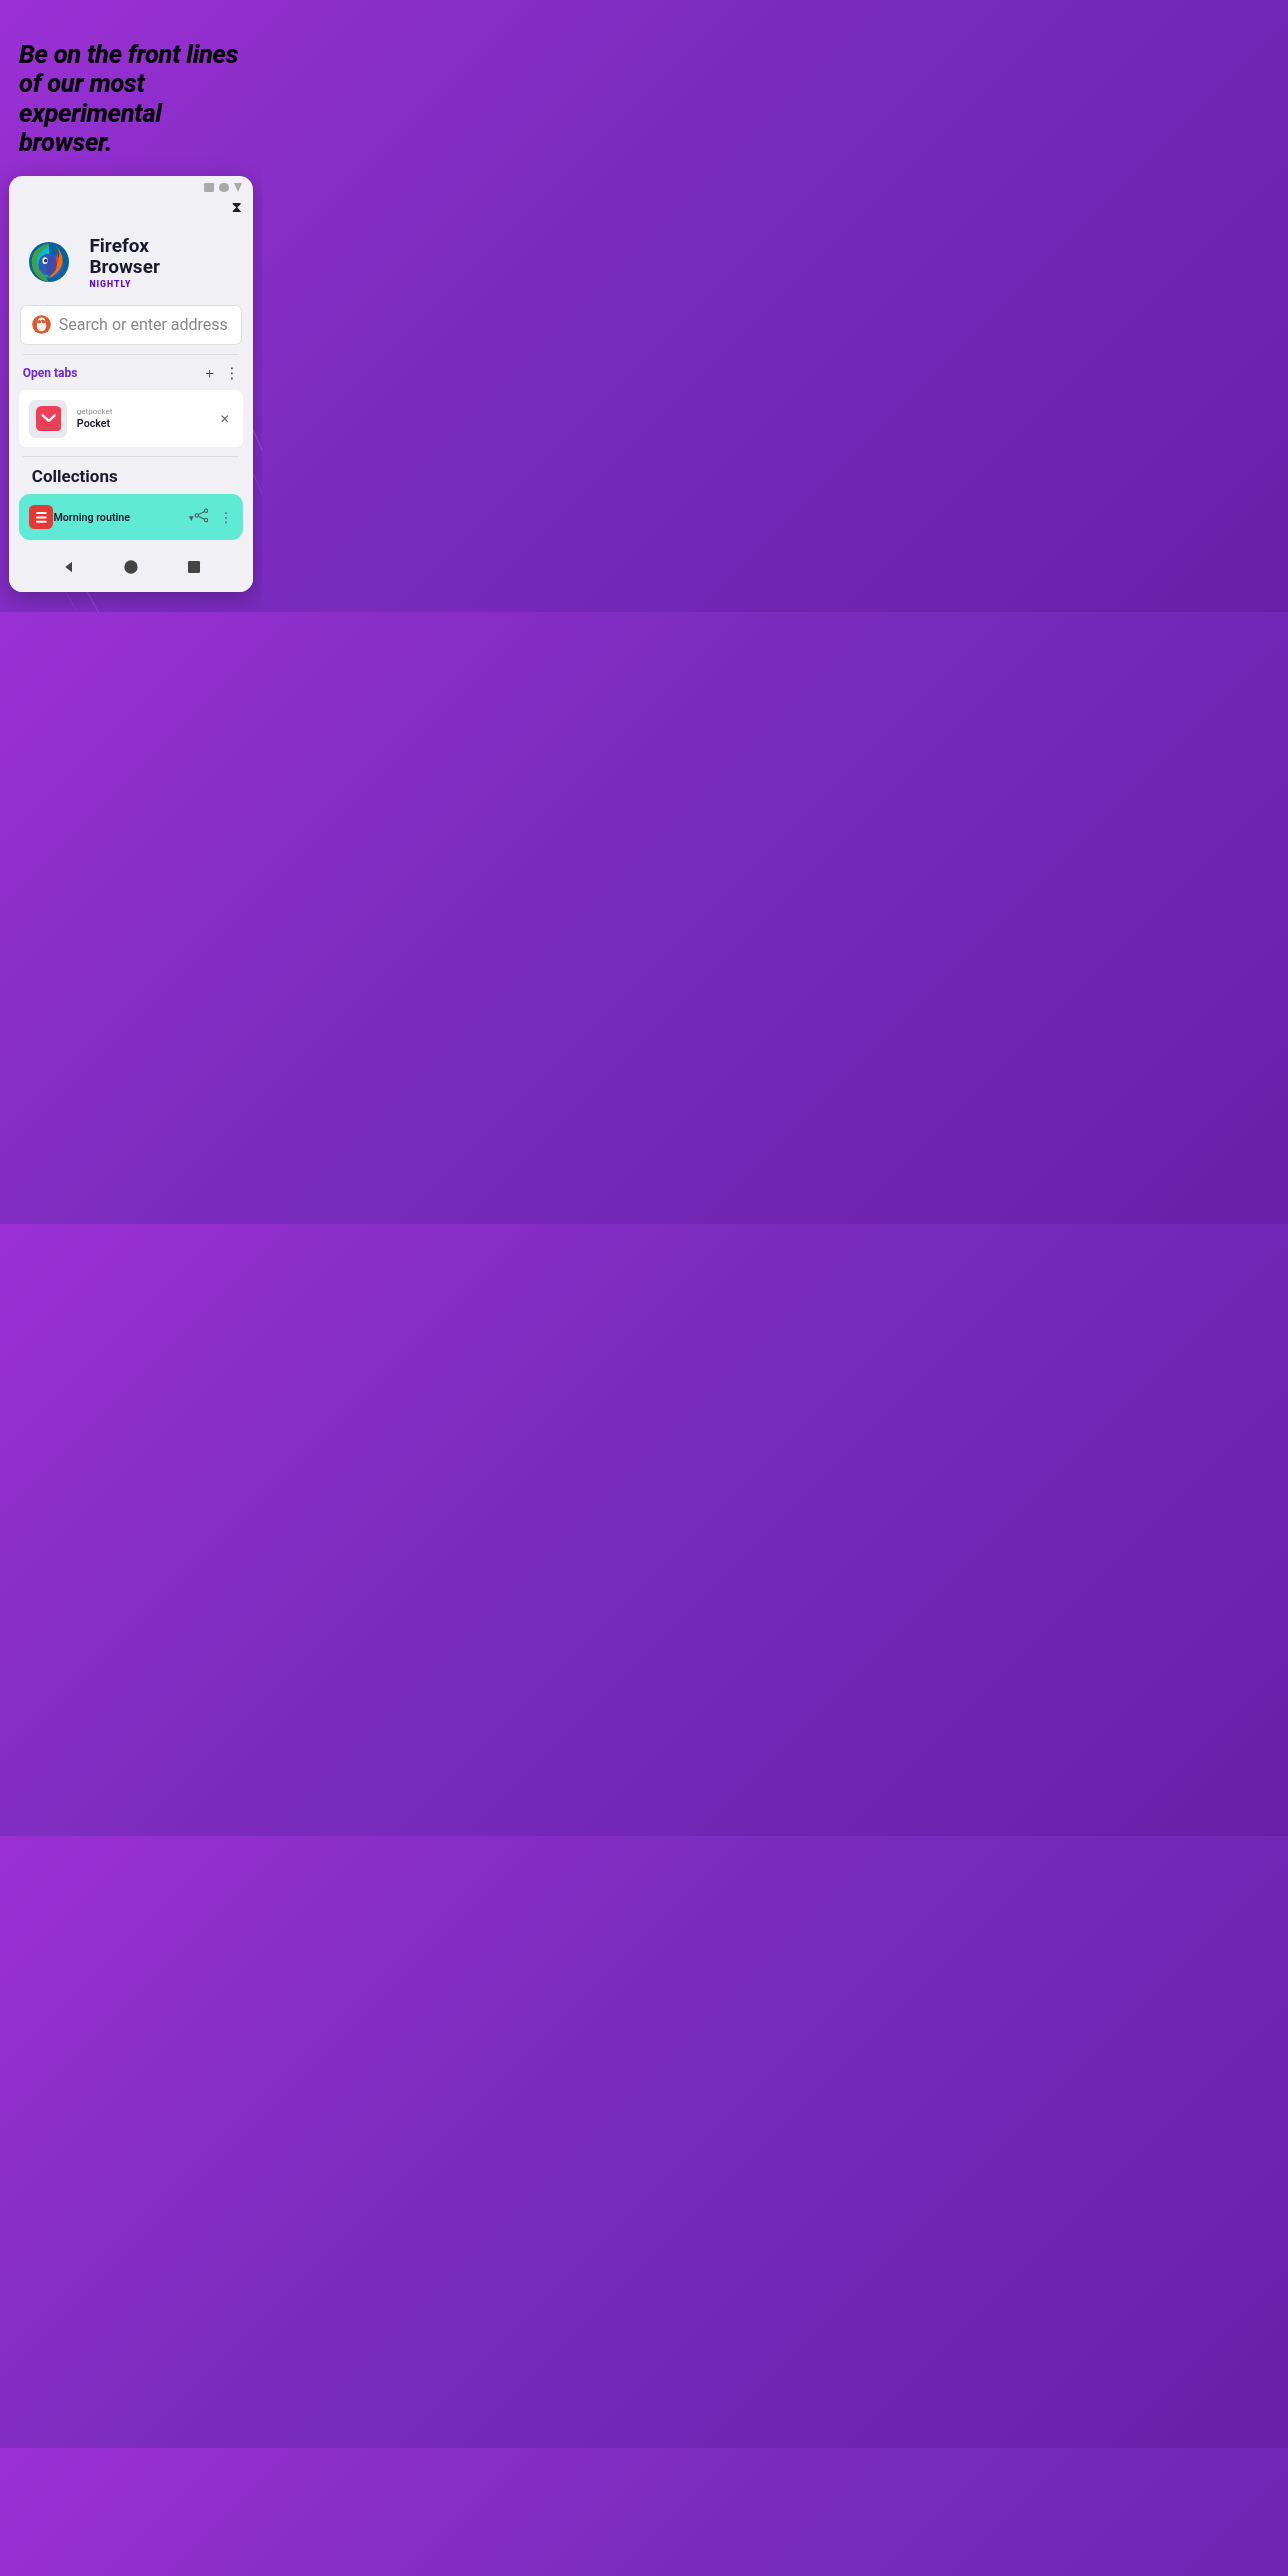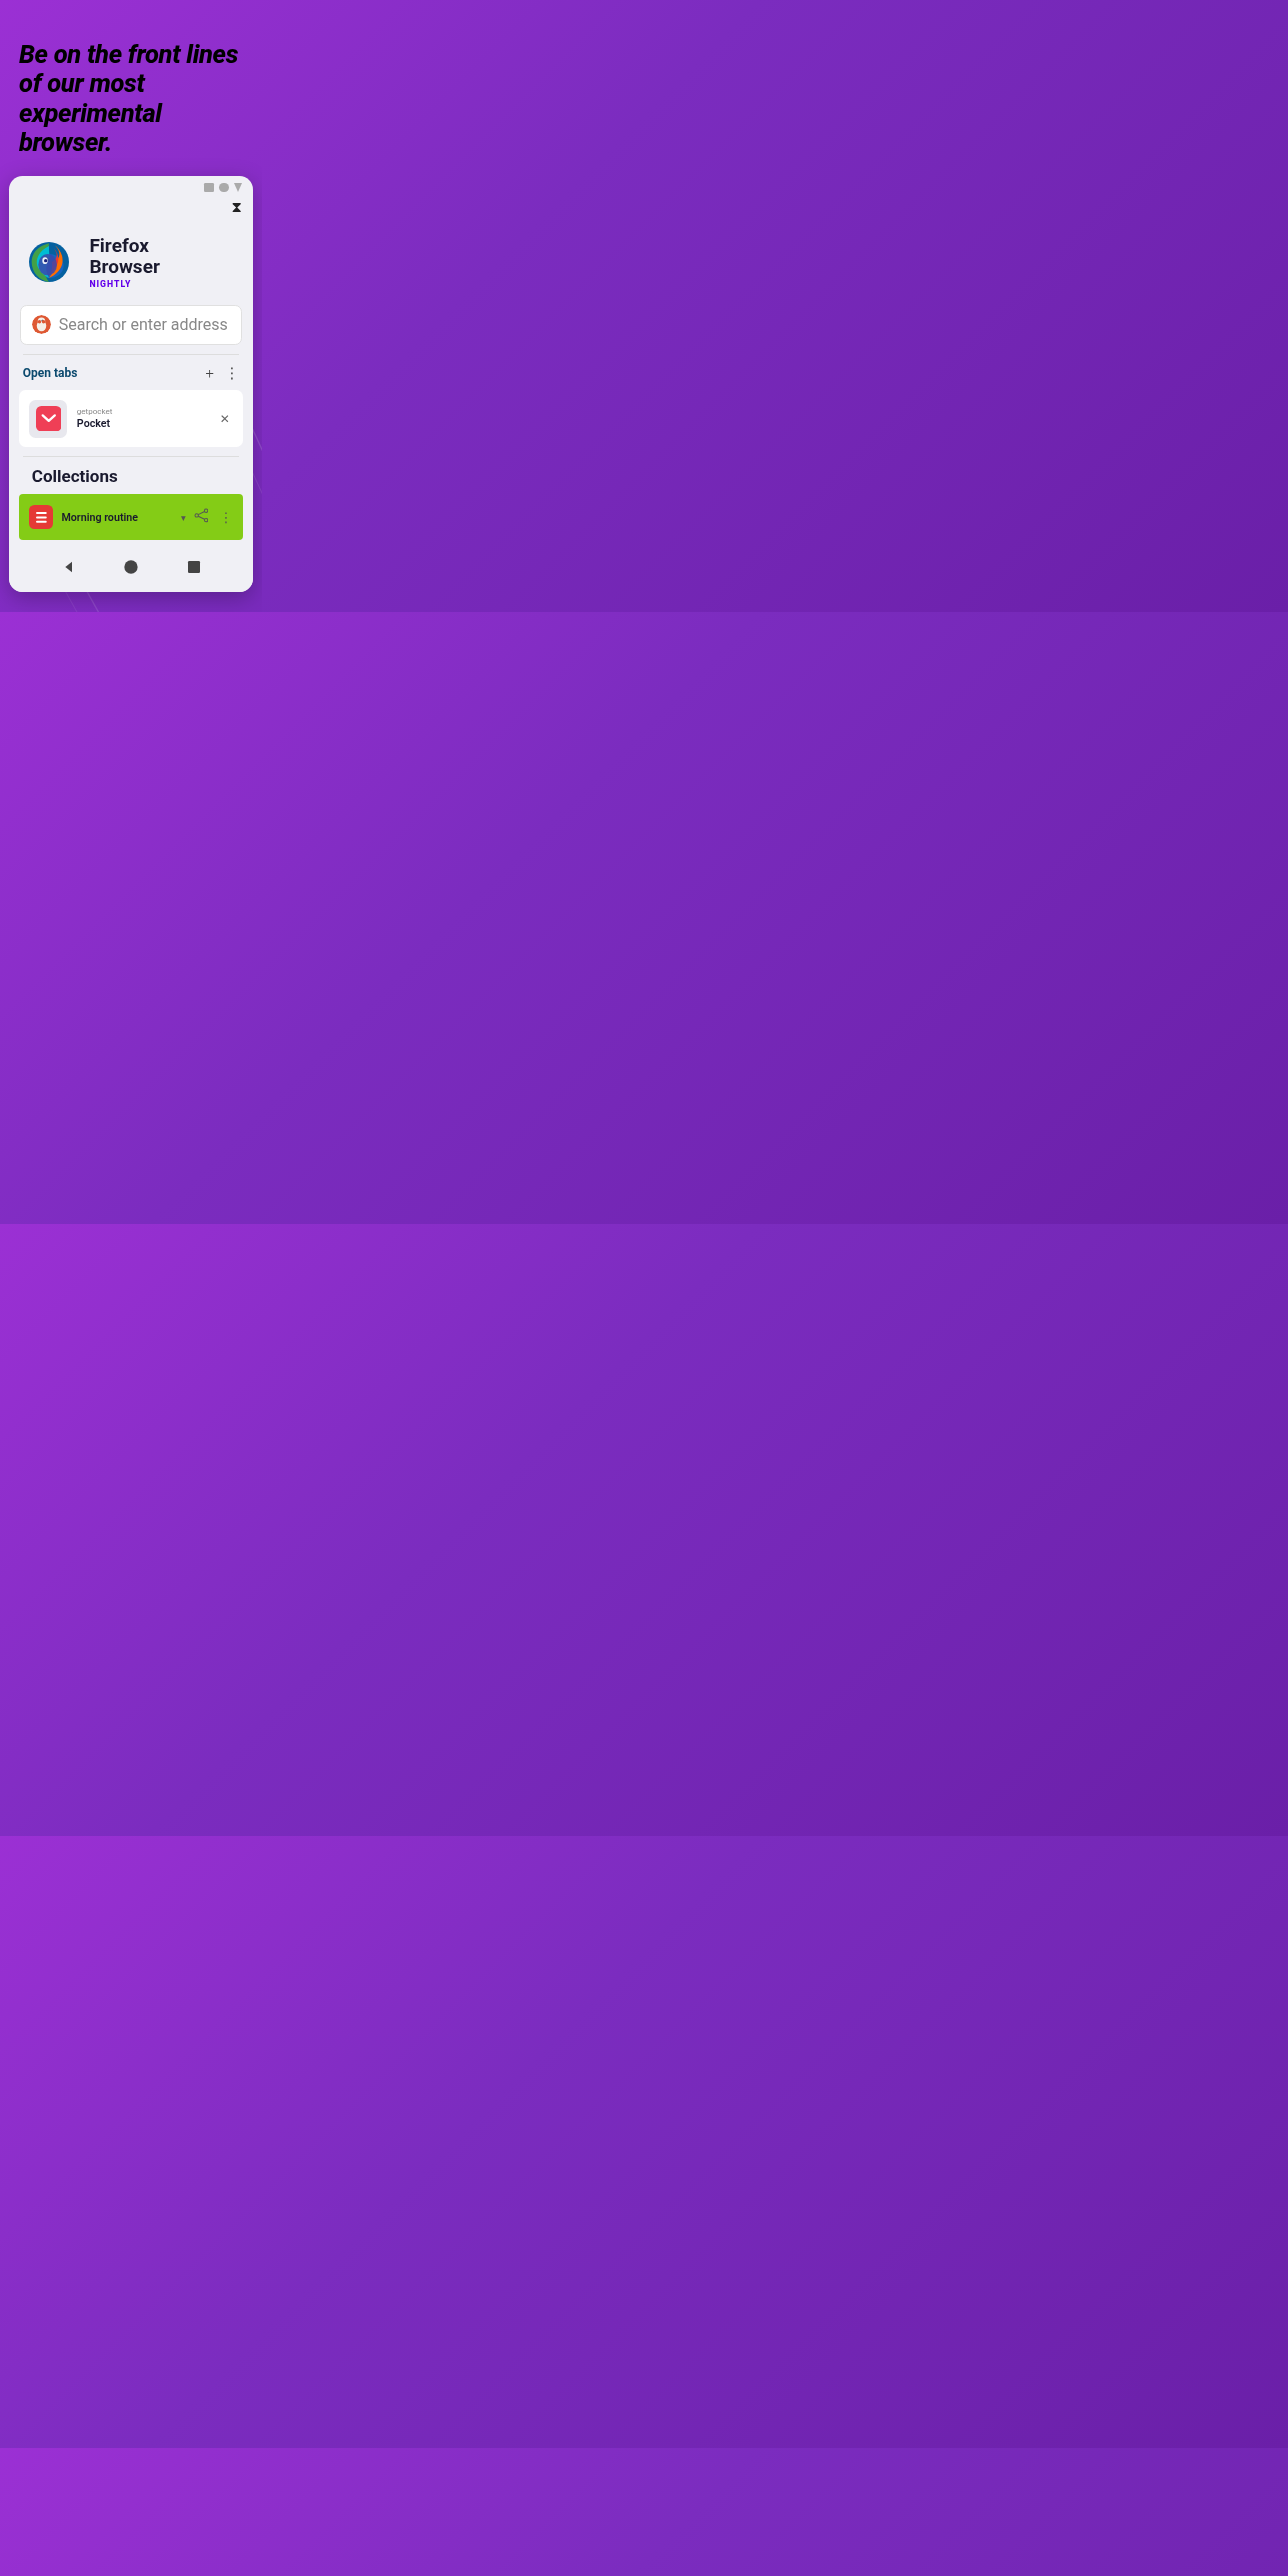--- a/index.html
+++ b/index.html
@@ -151,21 +151,21 @@
     
     .section-header {
       display: flex;
       align-items: center;
       justify-content: space-between;
       padding: 0 13.4px 8px 13.4px;
     }
     .section-title {
       font-size: 12px;
       font-weight: 700;
-      color: #0c4a6e;
+      color: #6d28d9;
     }
     .section-actions {
       display: flex;
       align-items: center;
       gap: 10.7px;
     }
     .icon-btn {
       font-size: 14.8px;
       color: #444;
       cursor: pointer;
@@ -231,26 +231,25 @@
     .section-title-collections {
       font-size: 17px;
       font-weight: 700;
       color: #1a1a2e;
       flex: 1;
       padding-left: 9px;
     }
 
     .collection-card {
       margin: 0 9.4px 5.4px 9.4px;
-      background: #84cc16;
-      border-radius: 4px;
+      background: #5eead4;
+      border-radius: 11px;
       display: flex;
       align-items: center;
       padding: 10.7px;
-      gap: 8px;
     }
 
     .collection-icon {
       width: 24px;
       height: 24px;
       background: #e53935;
       border-radius: 5.4px;
       display: flex;
       align-items: center;
       justify-content: center;

